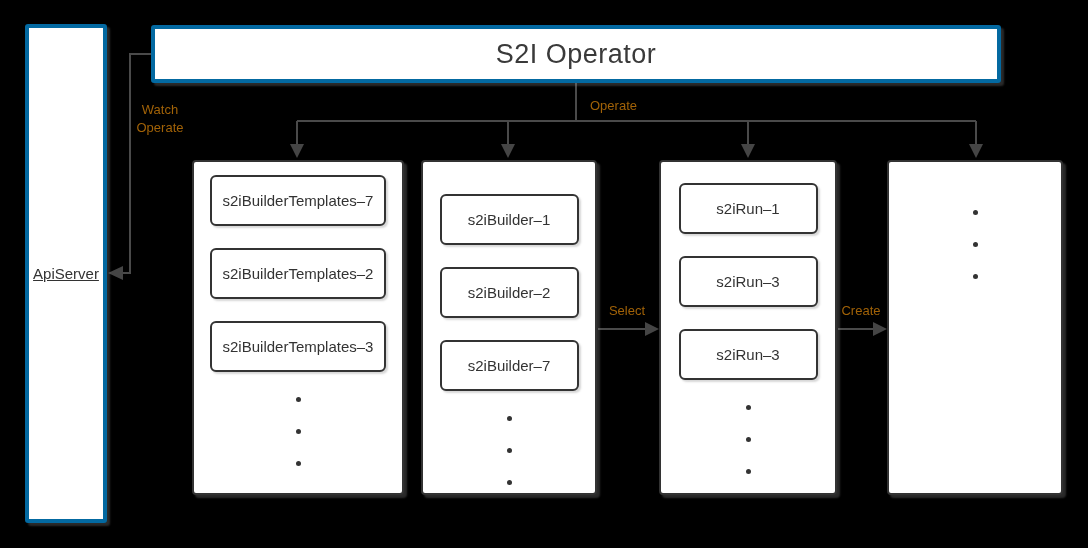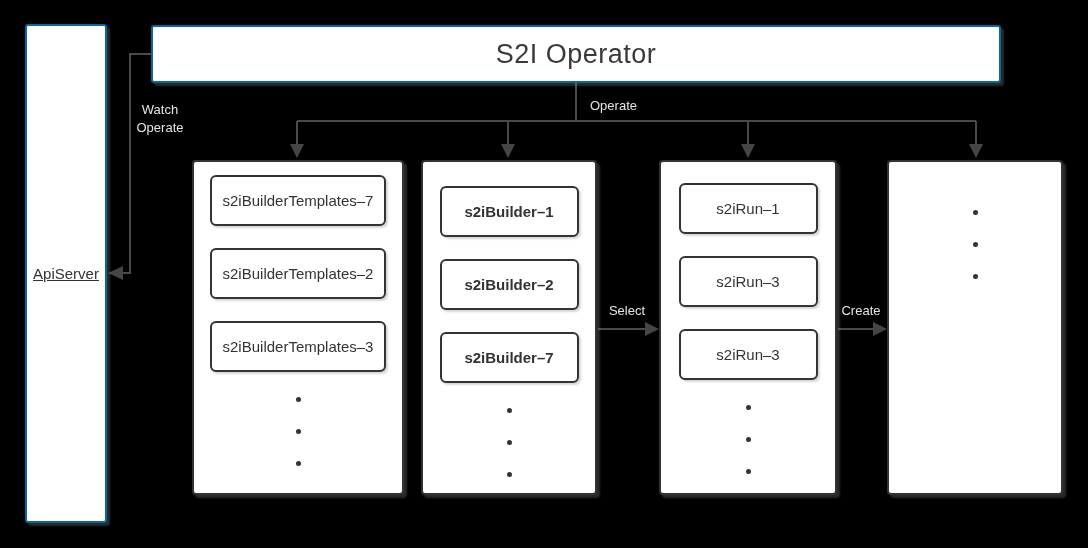--- a/index.html
+++ b/index.html
@@ -8,21 +8,21 @@
     position: relative;
     width: 1088px;
     height: 548px;
     background: #000;
     font-family: "Liberation Sans", sans-serif;
     overflow: hidden;
   }
   .box {
     position: absolute;
     background: #fff;
-    border: 2px solid #0369a1;
+    border: 4px solid #0369a1;
     border-radius: 3px;
     box-shadow: 3px 3px 2px rgba(150,150,150,0.28);
   }
   .apiserver {
     left: 25px; top: 24px; width: 82px; height: 499px;
     display: flex; align-items: center; justify-content: center;
     color: #333; font-size: 15px; text-decoration: underline;
   }
   .operator {
     left: 151px; top: 25px; width: 850px; height: 58px;
@@ -32,42 +32,42 @@
   .group {
     position: absolute;
     top: 160px; height: 335px;
     background: #fff;
     border: 2px solid #333;
     border-radius: 4px;
     box-shadow: 3px 3px 2px rgba(150,150,150,0.28);
     display: flex; flex-direction: column; align-items: center;
   }
   .g1 { left: 192px; width: 212px; padding-top: 13px; }
-  .g2 { left: 421px; width: 176px; padding-top: 24px; font-weight: bold; }
+  .g2 { left: 421px; width: 176px; padding-top: 32px; }
   .g3 { left: 659px; width: 178px; padding-top: 21px; }
   .g4 { left: 887px; width: 176px; padding-top: 23px; }
   .items { display: flex; flex-direction: column; gap: 22px; align-items: center; }
   .item {
     background: #fff;
     border: 2px solid #333;
     border-radius: 6px;
     height: 51px;
     display: flex; align-items: center; justify-content: center;
     text-align: center;
     color: #333; font-size: 15px; line-height: 20px;
     box-shadow: 2px 2px 2px rgba(140,140,140,0.35);
   }
   .g1 .item { width: 176px; }
   .g2 .item, .g3 .item, .g4 .item { width: 139px; }
   .g1 .item span { display: inline-block; max-width: 152px; }
   .dots { display: flex; flex-direction: column; align-items: center; margin-top: 25px; gap: 27px; }
   .dot { width: 5px; height: 5px; border-radius: 50%; background: #333; }
   .lbl {
     position: absolute;
-    color: #e5e5e5;
+    color: #a16207;
     font-size: 13px;
     line-height: 18px;
     white-space: nowrap;
   }
   .lbl-watch-operate { left: 128px; top: 101px; width: 64px; text-align: center; white-space: normal; }
   .lbl-operate { left: 590px; top: 97px; }
   .lbl-select { left: 599px; top: 302px; width: 56px; text-align: center; }
   .lbl-create { left: 833px; top: 302px; width: 56px; text-align: center; }
   svg.connectors { position: absolute; left: 0; top: 0; }
   .connect { stroke: #4a4a4a; stroke-width: 2; fill: none; }

